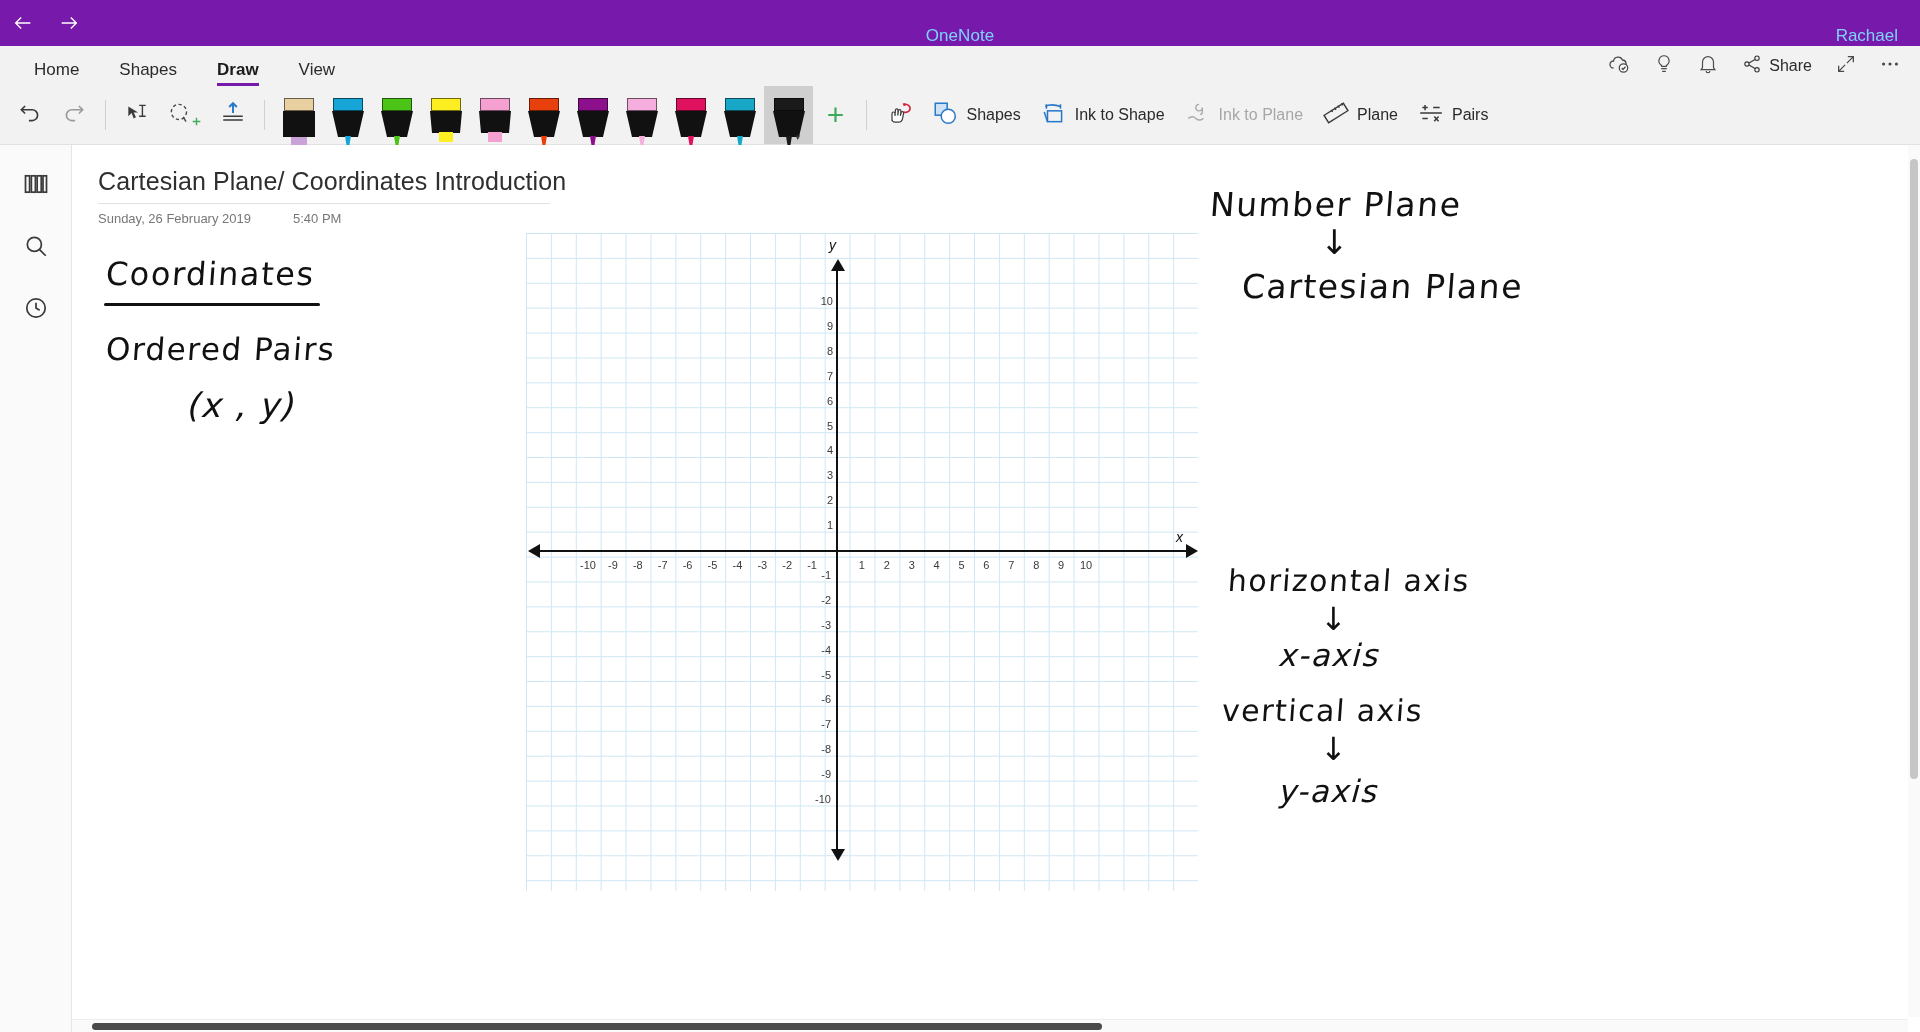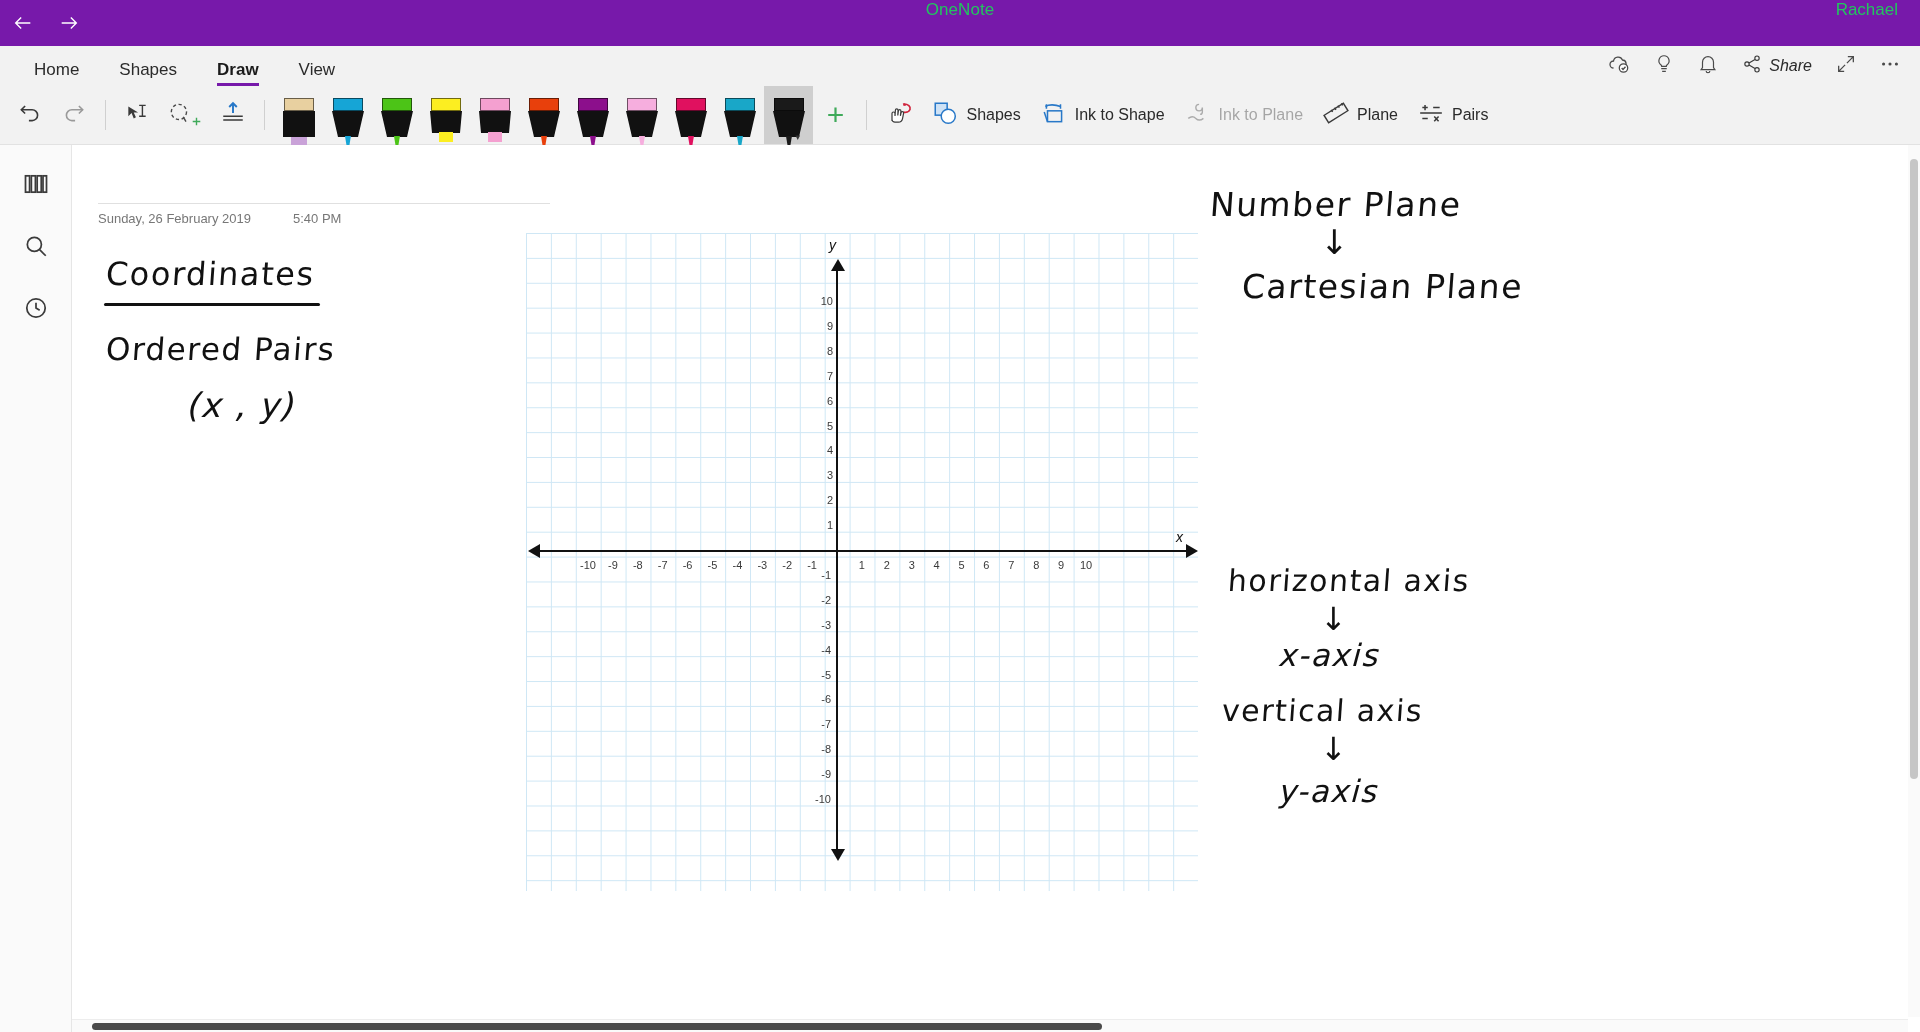--- a/index.html
+++ b/index.html
@@ -4,22 +4,22 @@
 <style>
   * { box-sizing: border-box; margin: 0; padding: 0; }
   html, body {
     width: 1920px; height: 1032px;
     font-family: "Liberation Sans", sans-serif;
     background: #ffffff; overflow: hidden;
   }
 
   
   .titlebar {
-    height: 46px; background: #7719aa; color: #22c55e;
-    display: flex; align-items: flex-start; position: relative;
+    height: 46px; background: #7719aa; color: #7dd3fc;
+    display: flex; align-items: flex-end; position: relative;
   }
   .nav-btn {
     width: 46px; height: 46px; display: flex; align-items: center; justify-content: center;
     color: #fff; font-size: 21px; line-height: 1;
   }
   .nav-btn svg { display: block; }
   .app-title {
     position: absolute; left: 0; right: 0; text-align: center;
     font-size: 17px; letter-spacing: .1px; pointer-events: none;
   }
@@ -98,21 +98,21 @@
   
   .quick {
     position: absolute; right: 10px; top: 0; height: 40px;
     display: flex; align-items: center; gap: 4px;
   }
   .qbtn {
     width: 40px; height: 36px; display: flex; align-items: center; justify-content: center;
     color: #444;
   }
   .qbtn.share { width: auto; gap: 7px; padding: 0 10px; }
-  .qbtn.share span { font-size: 16px; color: #2b2b2b; font-style: italic; }
+  .qbtn.share span { font-size: 16px; color: #2b2b2b; }
 
   
   .body { display: flex; height: calc(1032px - 46px - 40px - 58px); }
 
   .rail {
     width: 72px; background: #fafafa; border-right: 1px solid #e6e6e6;
     padding-top: 18px; display: flex; flex-direction: column; align-items: center; gap: 16px;
   }
   .rail-btn {
     width: 46px; height: 46px; display: flex; align-items: center; justify-content: center;
@@ -522,20 +522,21 @@
         <svg width="26" height="26" viewBox="0 0 24 24" fill="none" stroke="#3b3b3b" stroke-width="1.6">
           <circle cx="12" cy="12" r="8.5"></circle>
             <path d="M12 7.2V12l3.4 2"></path>
         </svg>
       </span>
     </div>
   </div>
 
   <div class="canvas">
 
+    <div class="page-title">Cartesian Plane/ Coordinates Introduction</div>
     <div class="title-rule"></div>
     <div class="page-meta">
       <span>Sunday, 26 February 2019</span>
       <span>5:40 PM</span>
     </div>
 
     <div class="ink hand" style="left:34px; top:110px; font-size:32px;">Coordinates</div>
     <div class="ink-underline" style="left:32px; top:158px; width:216px;"></div>
 
     <div class="ink hand" style="left:34px; top:186px; font-size:31px;">Ordered Pairs</div>

